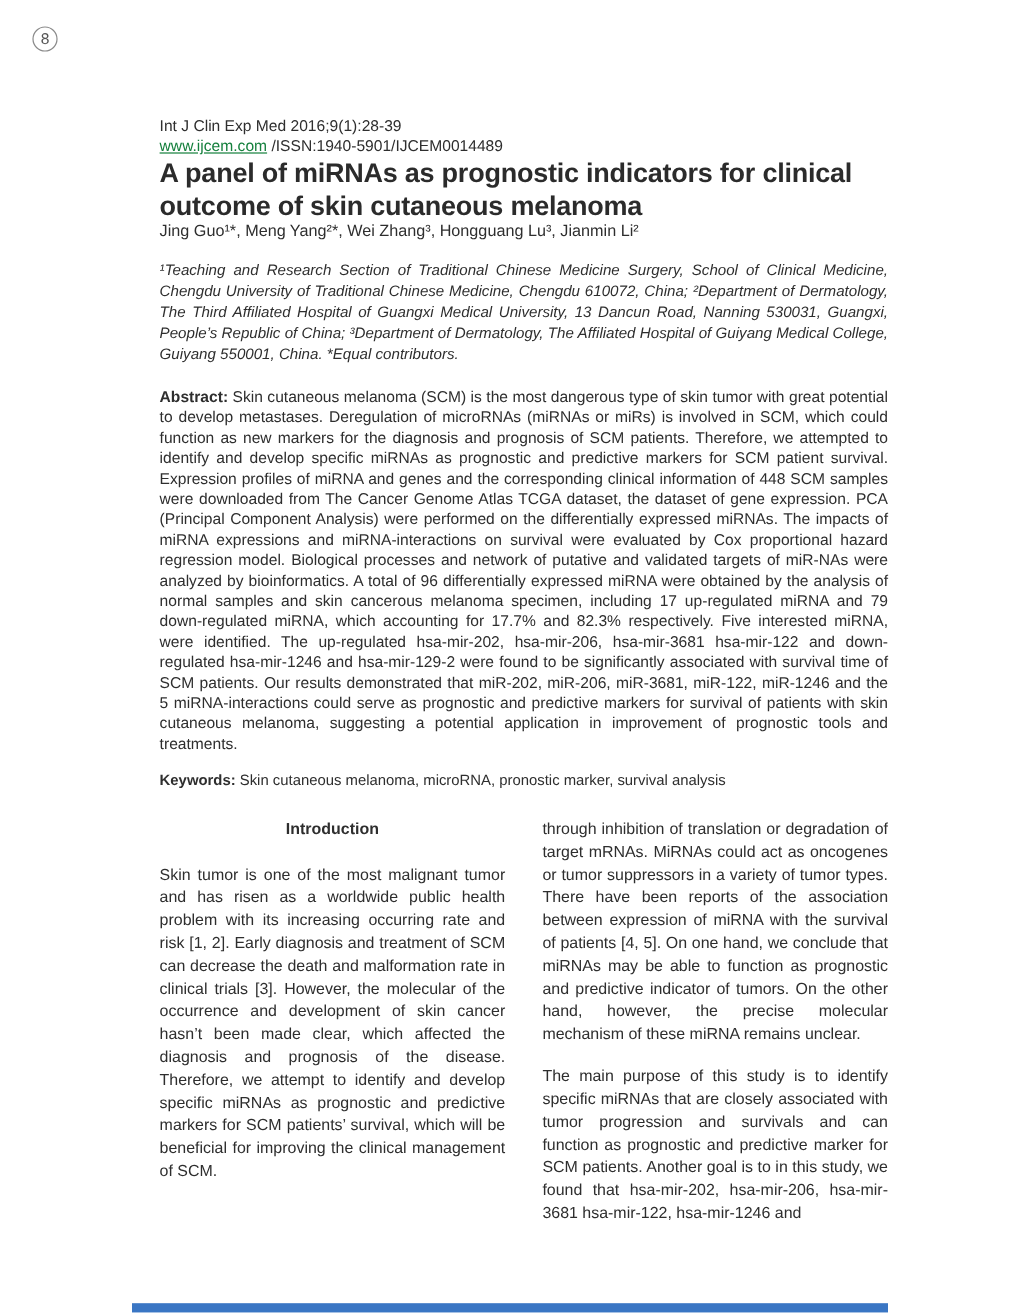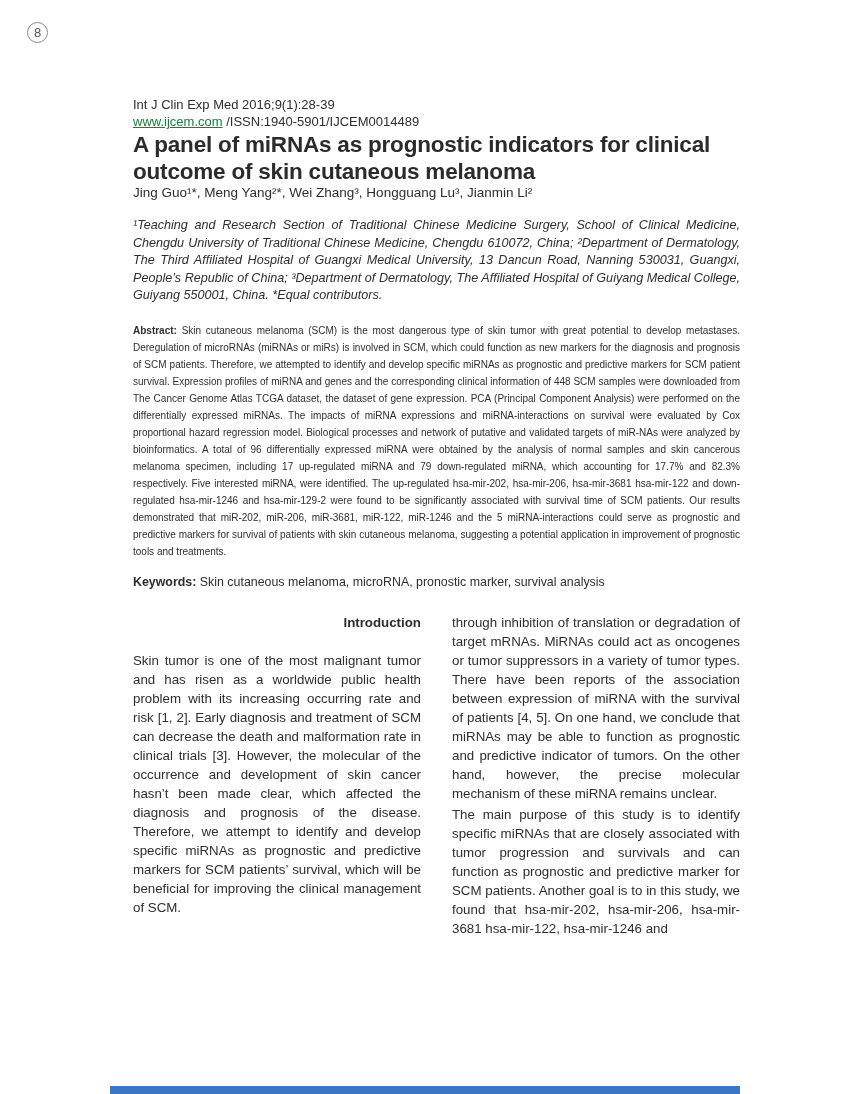--- a/index.html
+++ b/index.html
@@ -76,21 +76,21 @@
     text-align: justify;
     color: #2e2e2e;
   }
   .dates {
     margin-top: 13px;
     font-size: 12.4px;
     color: #2e2e2e;
   }
   .abstract {
     margin-top: 17px;
-    font-size: 10px;
+    font-size: 13px;
     line-height: 17px;
     text-align: justify;
     color: #2e2e2e;
   }
   .keywords {
     margin-top: 15px;
     font-size: 12.4px;
     color: #2e2e2e;
   }
   .bold { font-weight: 700; }
@@ -102,23 +102,23 @@
   .col {
     width: 288px;
     font-size: 13.3px;
     line-height: 19px;
     text-align: justify;
     color: #2e2e2e;
   }
   .section-heading {
     font-weight: 700;
     margin-bottom: 19px;
-    text-align: right;
+    text-align: center;
   }
-  .col p { margin-bottom: 2px; }
+  .col p { margin-bottom: 16px; }
   .col p:last-child { margin-bottom: 0; }
   .bottom-bar {
     position: absolute;
     bottom: 0;
     left: 110px;
     width: 630px;
     height: 8px;
     background: #3a76c4;
   }
 </style>

